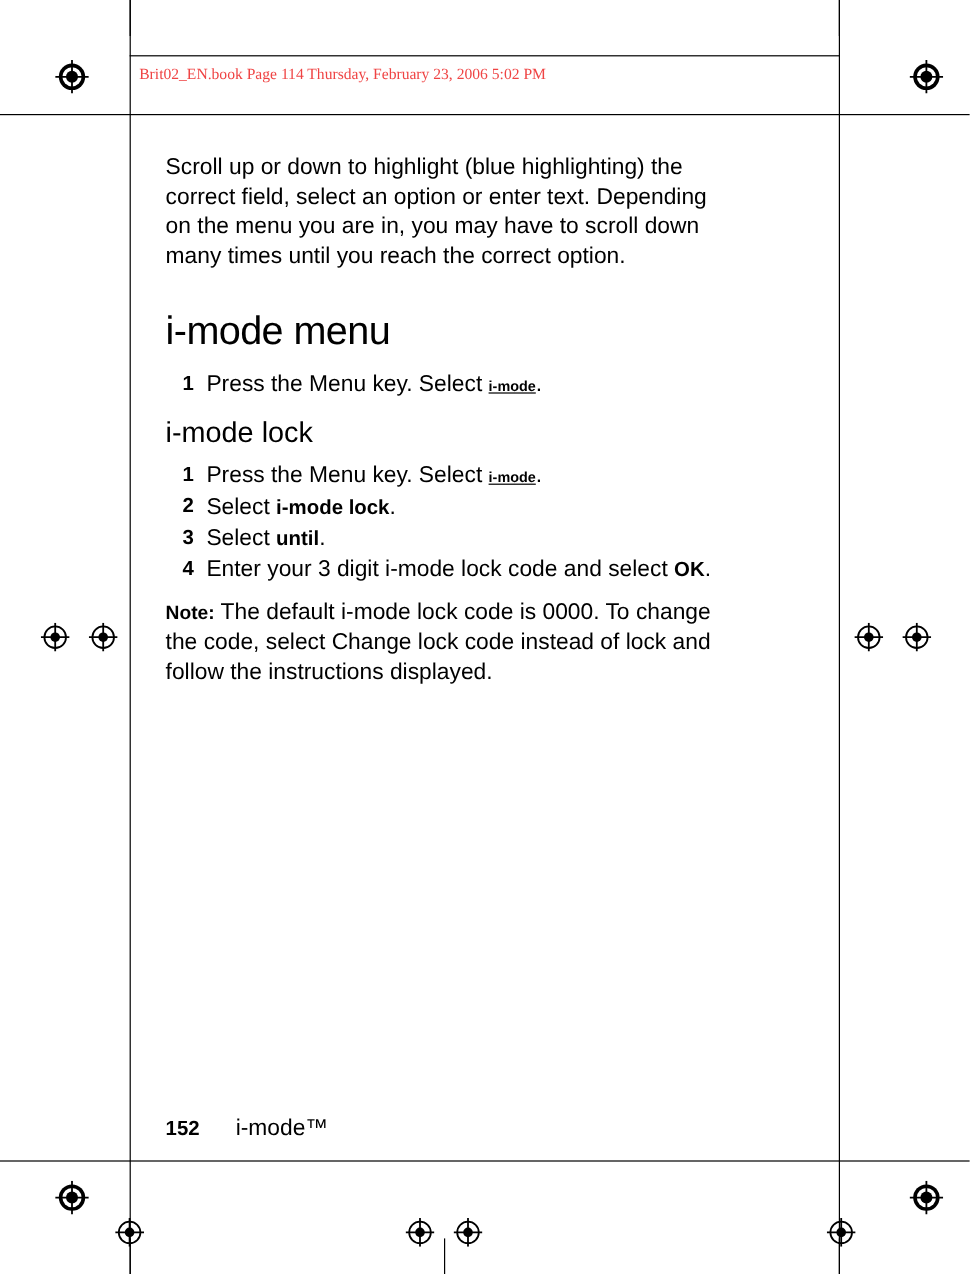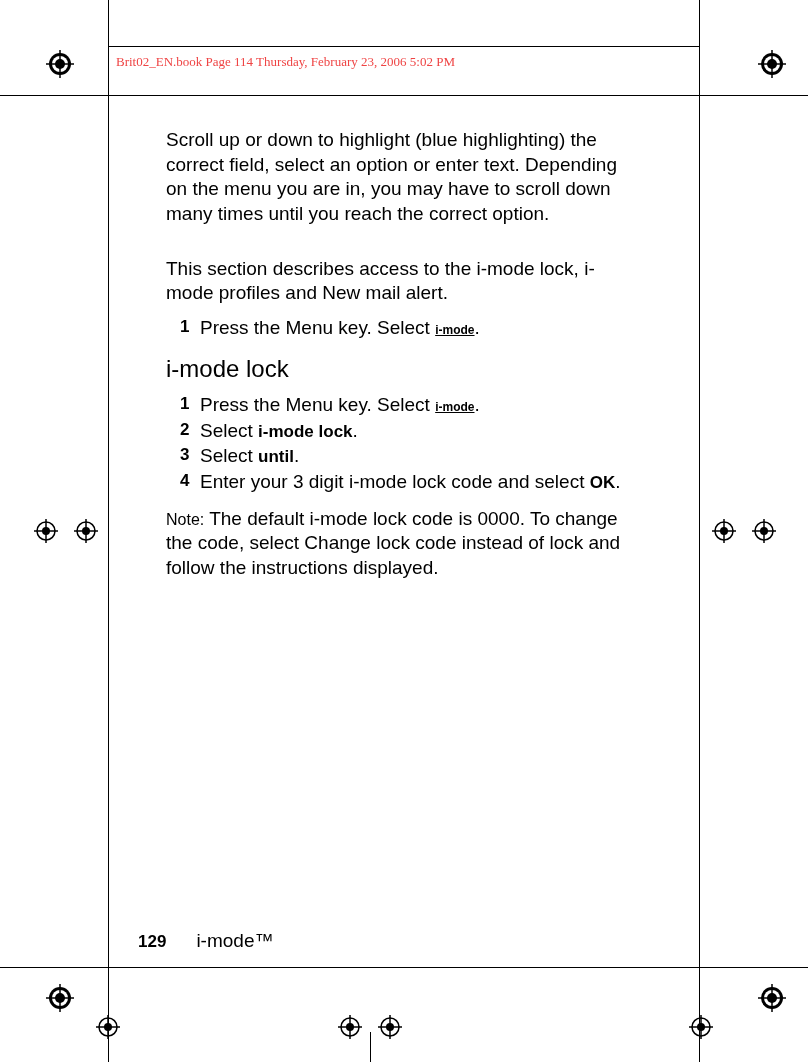--- a/index.html
+++ b/index.html
@@ -67,21 +67,20 @@
       background: #000;
     }
     .vline-left { left: 108px; }
     .vline-right { right: 108px; }
     .content {
       position: absolute;
       top: 128px;
       left: 138px;
       width: 470px;
       color: #000;
-      margin-left: 28px;
     }
     .intro-text {
       font-size: 19px;
       line-height: 1.3;
       font-weight: 300;
       margin-bottom: 30px;
     }
     .h1 {
       font-size: 33px;
       font-weight: 300;
@@ -122,21 +121,21 @@
       text-decoration: underline;
       font-family: Arial, sans-serif;
       font-size: 12px;
     }
     .bold-cond {
       font-weight: bold;
       font-family: Arial, sans-serif;
       font-size: 17px;
     }
     .note-label {
-      font-weight: normal;
+      font-weight: bold;
       font-size: 16px;
     }
     .footer {
       position: absolute;
       top: 930px;
       left: 138px;
       font-size: 16px;
     }
     .page-num {
       font-weight: bold;
@@ -266,22 +265,22 @@
 <div class="header-text">Brit02_EN.book  Page 114  Thursday, February 23, 2006  5:02 PM</div>
 
 <div class="top-hline"></div>
 <div class="bottom-hline"></div>
 <div class="vline vline-left"></div>
 <div class="vline vline-right"></div>
 
 <div class="content">
   <p class="intro-text">Scroll up or down to highlight (blue highlighting) the correct field, select an option or enter text. Depending on the menu you are in, you may have to scroll down many times until you reach the correct option.</p>
 
-
-  <p class="para">This section describes access to the i-mode lock, i-mode pro­files and New mail alert.</p>
+  <h1 class="h1">i-mode menu</h1>
+
 
 
   <div class="steps">
     <div class="step">
       <span class="step-num">1</span>
       <span class="step-text"><span>Press the Menu key. Select </span><span class="bold-ul">i-mode</span>.</span>
     </div>
   </div>
 
   <h2 class="h2">i-mode lock</h2>
@@ -304,14 +303,14 @@
       <span class="step-num">4</span>
       <span class="step-text"><span>Enter your 3 digit i-mode lock code and select </span><span class="bold-cond">OK</span>.</span>
     </div>
   </div>
 
   <p class="para"><span class="note-label">Note:</span><span> The default i-mode lock code is 0000. To change the code, select Change lock code instead of lock and follow the instructions displayed.</span></p>
 
 </div>
 
 <div class="footer">
-  <span class="page-num">129</span><span class="footer-text">i-mode™</span>
+  <span class="page-num">152</span><span class="footer-text">i-mode™</span>
 </div>
 
 </body></html>

